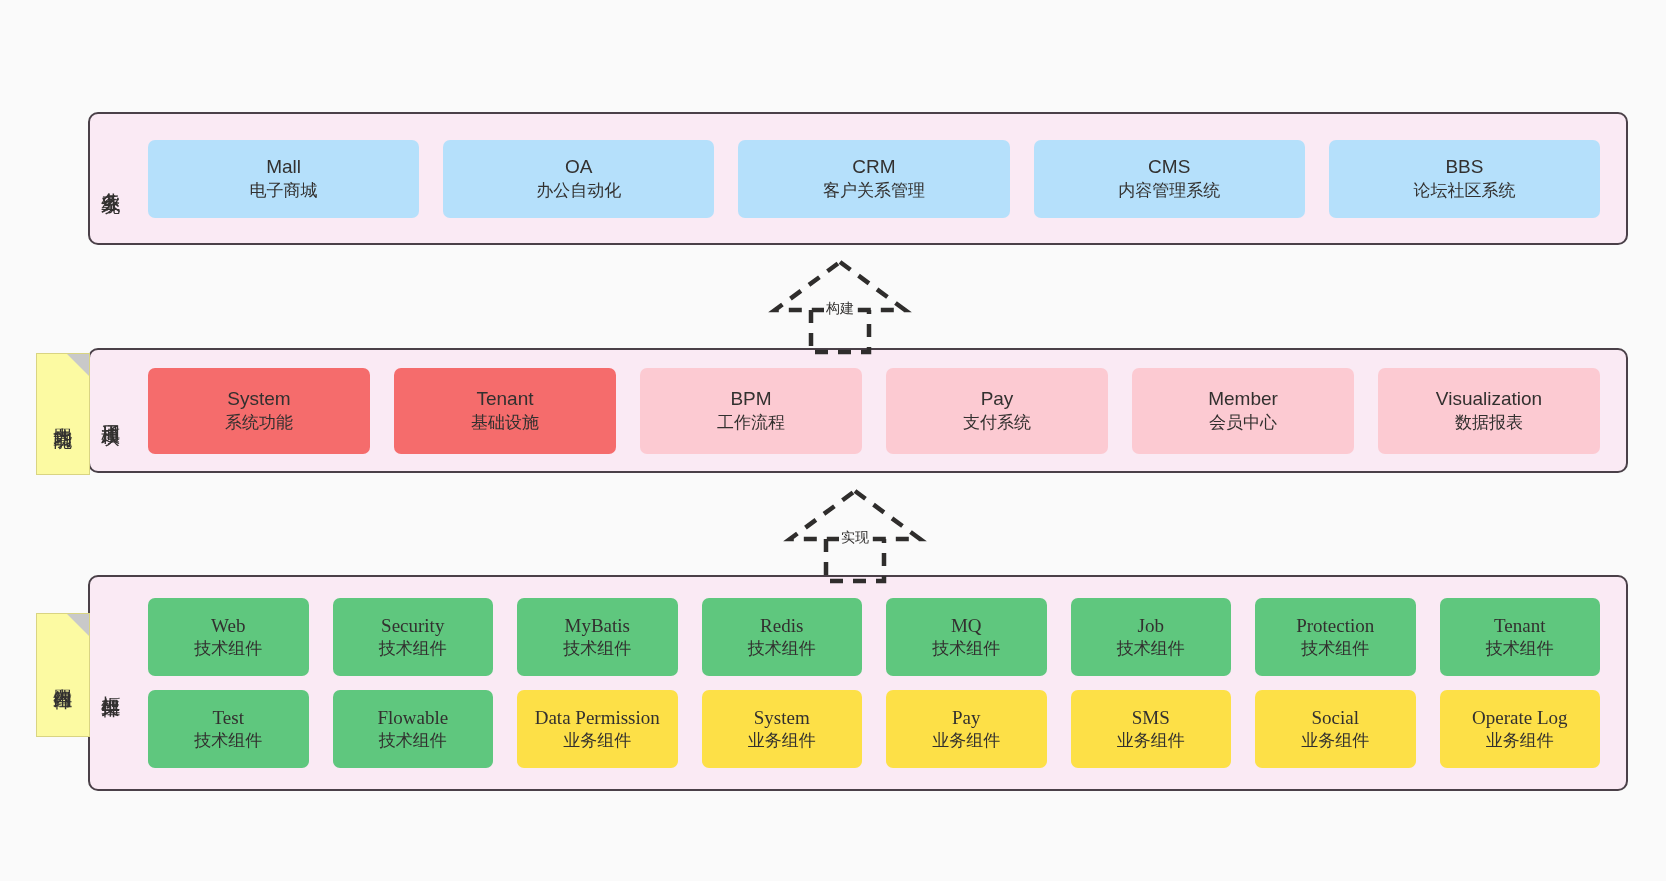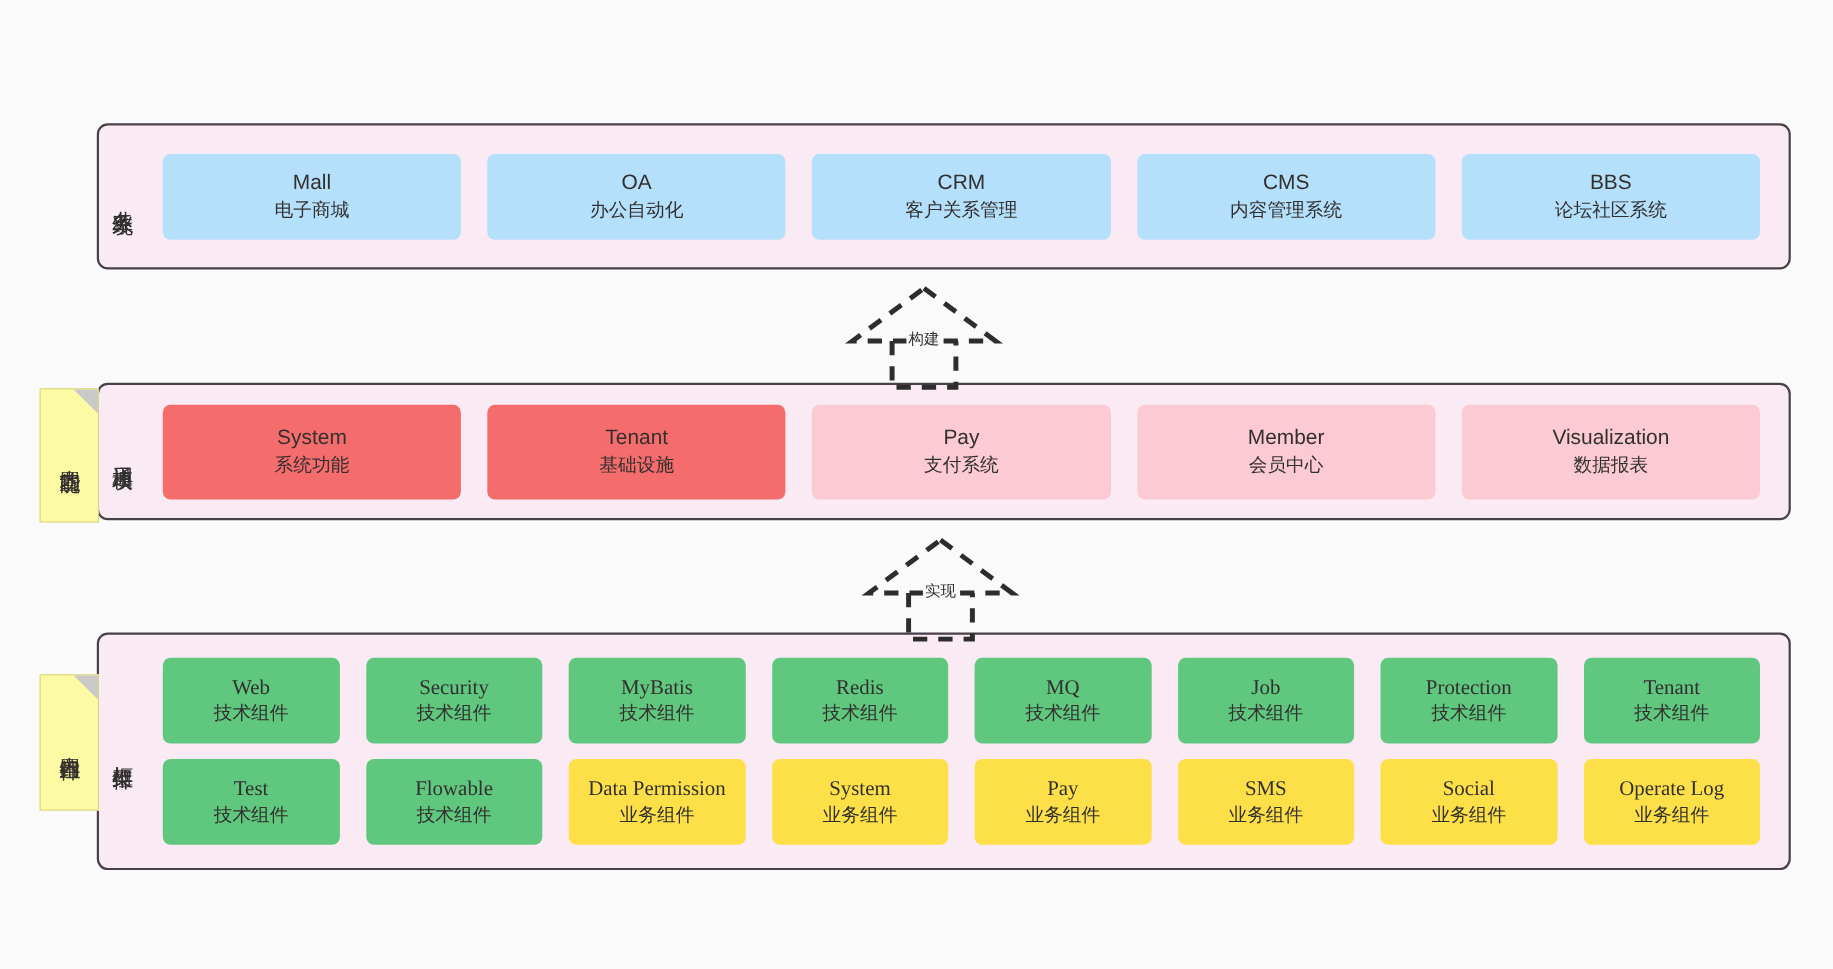--- a/index.html
+++ b/index.html
@@ -187,20 +187,24 @@
     <div class="cards">
       <div class="card red">
         <span class="t1">System</span>
         <span class="t2">系统功能</span>
       </div>
       <div class="card red">
         <span class="t1">Tenant</span>
         <span class="t2">基础设施</span>
       </div>
       <div class="card pink">
+        <span class="t1">BPM</span>
+        <span class="t2">工作流程</span>
+      </div>
+      <div class="card pink">
         <span class="t1">Pay</span>
         <span class="t2">支付系统</span>
       </div>
       <div class="card pink">
         <span class="t1">Member</span>
         <span class="t2">会员中心</span>
       </div>
       <div class="card pink">
         <span class="t1">Visualization</span>
         <span class="t2">数据报表</span>

